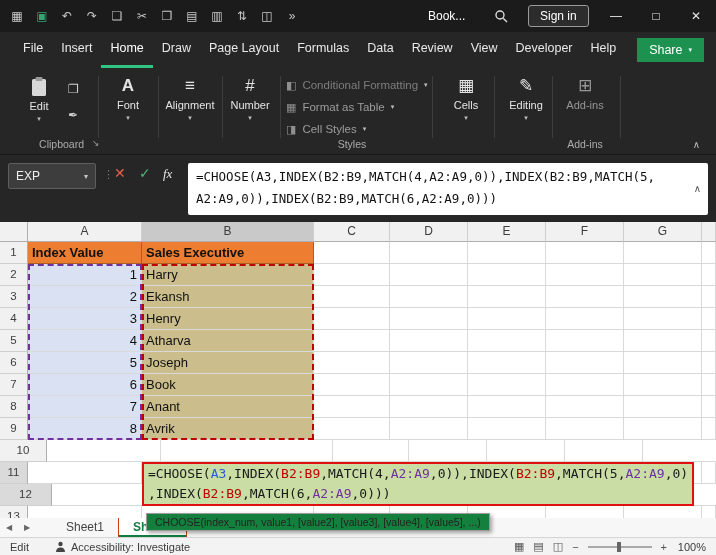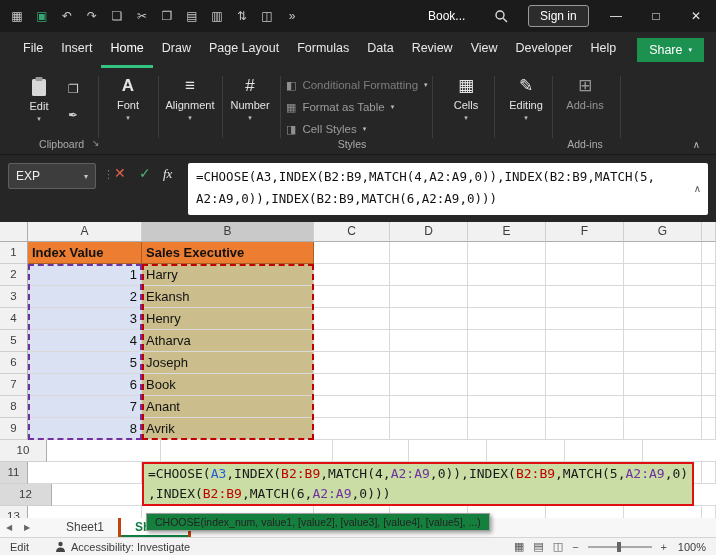--- a/index.html
+++ b/index.html
@@ -114,21 +114,21 @@
   .tooltip { position:absolute; left:146px; top:513px; height:18px; background:#15803d;
              border:1px solid #9c9c9c; box-shadow:2px 2px 4px rgba(0,0,0,.35); font-size:10.5px;
              color:#222; line-height:16px; padding:0 8px; z-index:40; white-space:nowrap; }
 
   
   .tabbar { position:absolute; top:518px; left:0; right:0; height:19px; background:#f7f7f7;
             display:flex; align-items:stretch; z-index:10; }
   .tab-nav { width:18px; text-align:center; font-size:8px; color:#666; line-height:19px; }
   .tabs { display:flex; margin-left:16px; }
   .sheet-tab { padding:0 14px; font-size:12px; color:#444; line-height:19px;
-               border-right:3px solid #c2410c; background:#f7f7f7; }
+               border-right:1px solid #c2410c; background:#f7f7f7; }
   .sheet-tab.active { background:#fff; color:var(--sheet-green); font-weight:bold;
                       box-shadow: inset 0 -2px 0 var(--sheet-green); }
 
   
   .statusbar { position:absolute; top:537px; left:0; right:0; height:18px; background:#f3f3f3;
                border-top:1px solid #d5d5d5; display:flex; align-items:center; font-size:11px;
                color:#3c3c3c; z-index:11; }
   .sb-mode { margin-left:10px; }
   .sb-acc { margin-left:26px; display:flex; align-items:center; gap:5px; }
   .sb-right { margin-left:auto; display:flex; align-items:center; gap:9px; margin-right:10px; }

